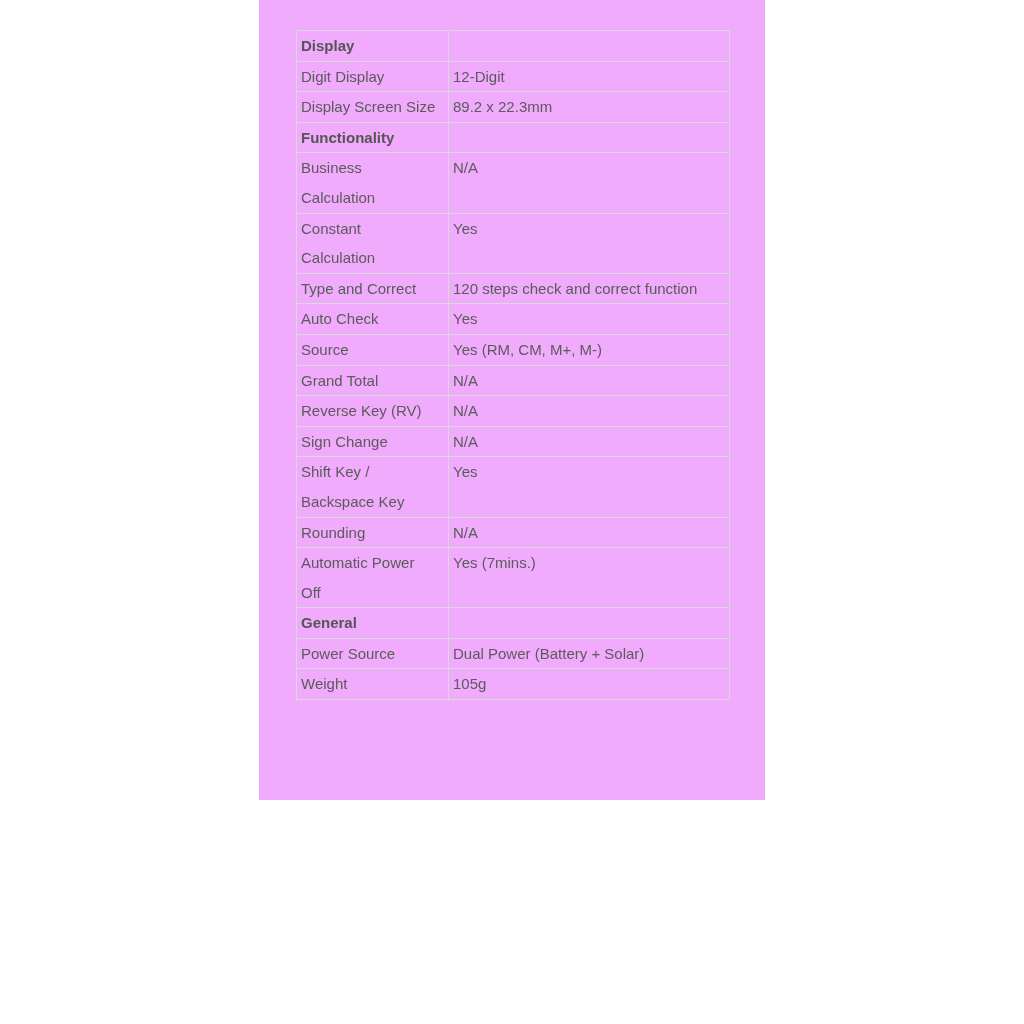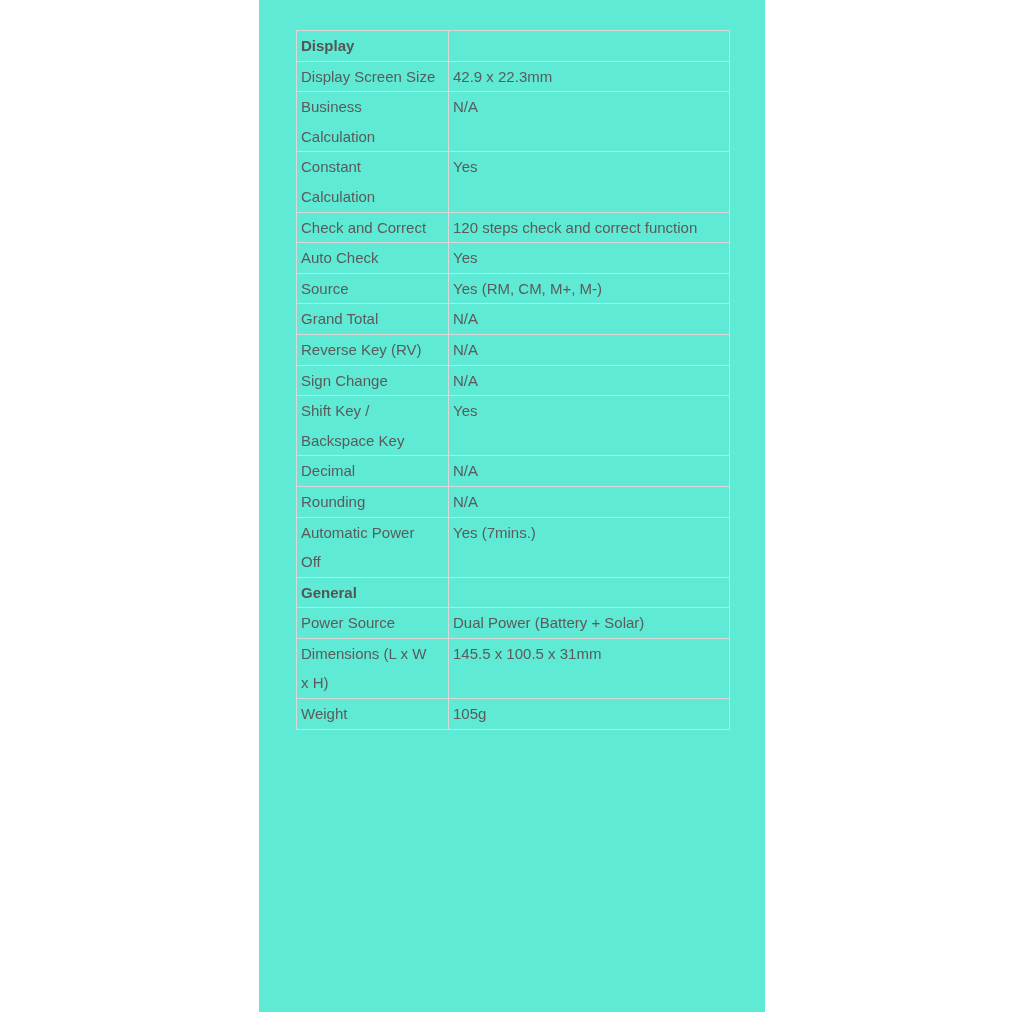--- a/index.html
+++ b/index.html
@@ -5,22 +5,22 @@
   * { box-sizing: border-box; margin: 0; padding: 0; }
   html, body {
     width: 1024px; height: 1024px;
     background: #ffffff;
     font-family: "Liberation Sans", sans-serif;
     overflow: hidden;
   }
   .panel {
     position: absolute;
     left: 259px; top: 0;
-    width: 506px; height: 1012px;
-    background: #5eead4;
+    width: 506px; height: 800px;
+    background: #f0abfc;
   }
   table.spec-table {
     position: absolute;
     left: 37px; top: 30px;
     width: 433px;
     border-collapse: collapse;
     table-layout: fixed;
   }
   table.spec-table td {
     border: 1px solid #d9d9d9;
@@ -40,35 +40,43 @@
 <body>
 
 <div class="panel">
   <table class="spec-table">
     <tbody id="spec-tbody">
         <tr>
           <td class="label-cell bold">Display</td>
           <td class="value-cell"></td>
         </tr>
         <tr>
+          <td class="label-cell">Digit Display</td>
+          <td class="value-cell">12-Digit</td>
+        </tr>
+        <tr>
           <td class="label-cell">Display Screen Size</td>
-          <td class="value-cell">42.9 x 22.3mm</td>
+          <td class="value-cell">89.2 x 22.3mm</td>
+        </tr>
+        <tr>
+          <td class="label-cell bold">Functionality</td>
+          <td class="value-cell"></td>
         </tr>
         <tr>
           <td class="label-cell">Business
 Calculation</td>
           <td class="value-cell">N/A</td>
         </tr>
         <tr>
           <td class="label-cell">Constant
 Calculation</td>
           <td class="value-cell">Yes</td>
         </tr>
         <tr>
-          <td class="label-cell">Check and Correct</td>
+          <td class="label-cell">Type and Correct</td>
           <td class="value-cell">120 steps check and correct function</td>
         </tr>
         <tr>
           <td class="label-cell">Auto Check</td>
           <td class="value-cell">Yes</td>
         </tr>
         <tr>
           <td class="label-cell">Source</td>
           <td class="value-cell">Yes (RM, CM, M+, M-)</td>
         </tr>
@@ -83,44 +91,35 @@
         <tr>
           <td class="label-cell">Sign Change</td>
           <td class="value-cell">N/A</td>
         </tr>
         <tr>
           <td class="label-cell">Shift Key /
 Backspace Key</td>
           <td class="value-cell">Yes</td>
         </tr>
         <tr>
-          <td class="label-cell">Decimal</td>
-          <td class="value-cell">N/A</td>
-        </tr>
-        <tr>
           <td class="label-cell">Rounding</td>
           <td class="value-cell">N/A</td>
         </tr>
         <tr>
           <td class="label-cell">Automatic Power
 Off</td>
           <td class="value-cell">Yes (7mins.)</td>
         </tr>
         <tr>
           <td class="label-cell bold">General</td>
           <td class="value-cell"></td>
         </tr>
         <tr>
           <td class="label-cell">Power Source</td>
           <td class="value-cell">Dual Power (Battery + Solar)</td>
         </tr>
         <tr>
-          <td class="label-cell">Dimensions (L x W
-x H)</td>
-          <td class="value-cell">145.5 x 100.5 x 31mm</td>
-        </tr>
-        <tr>
           <td class="label-cell">Weight</td>
           <td class="value-cell">105g</td>
         </tr>
       </tbody>
   </table>
 </div>
 
 </body></html>

